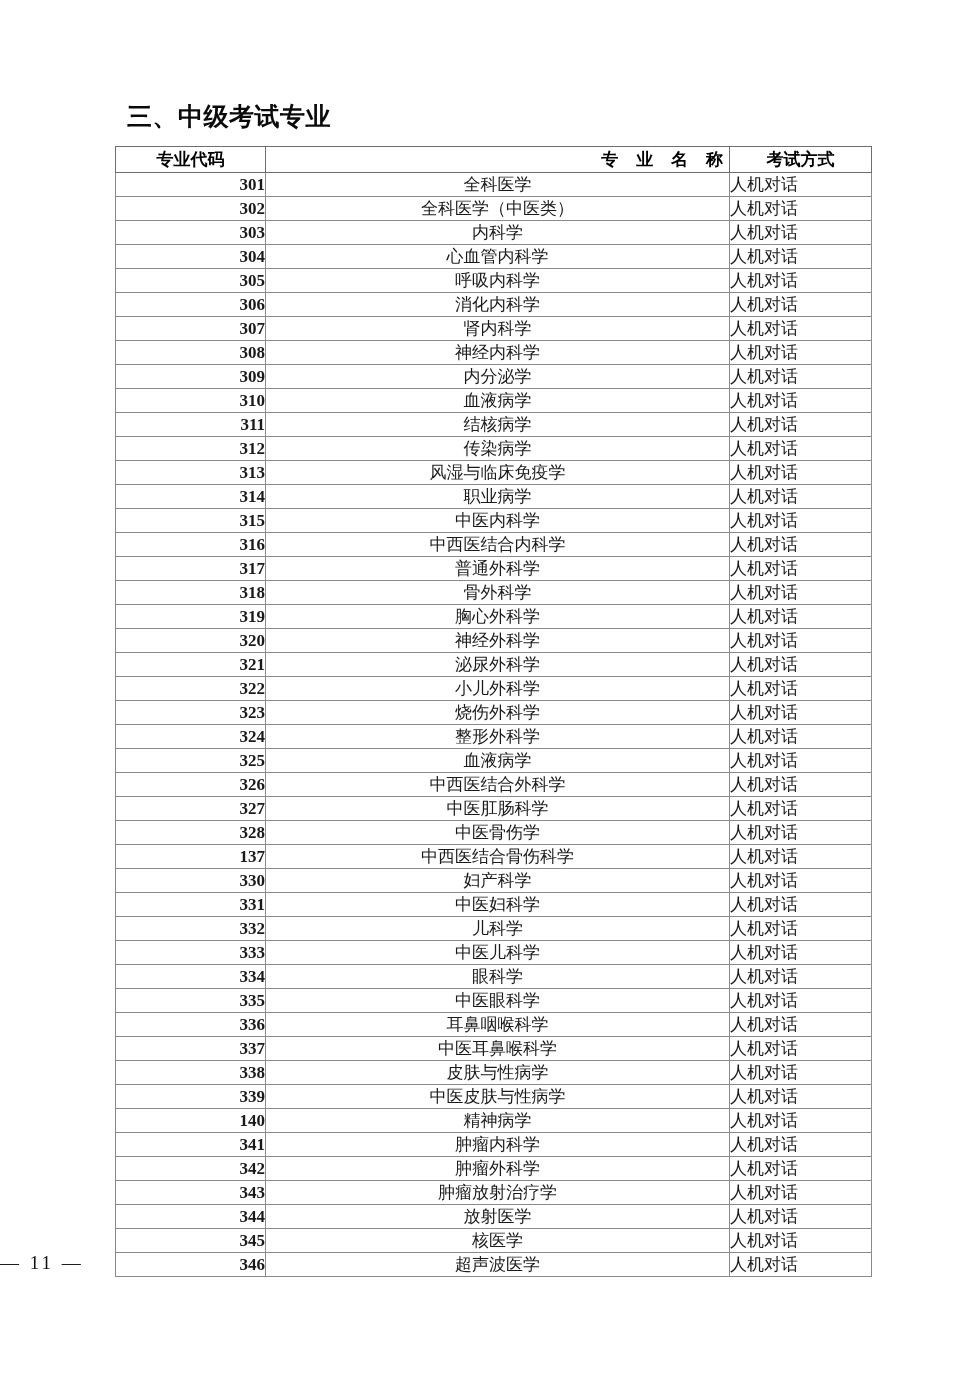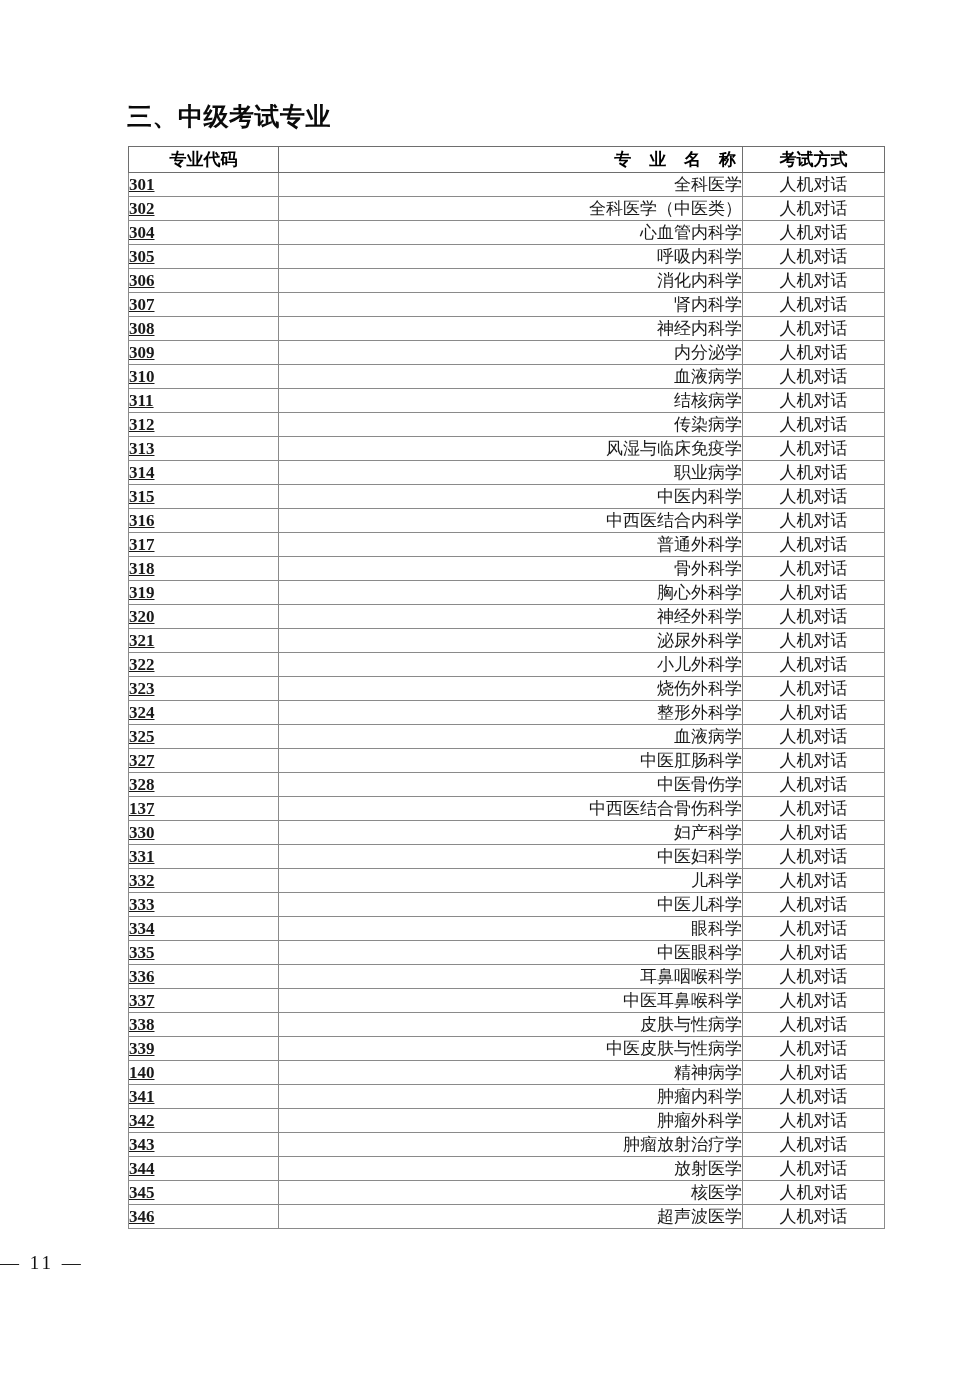--- a/index.html
+++ b/index.html
@@ -29,21 +29,21 @@
     font-family: "DejaVu Sans", "Liberation Sans", sans-serif;
     font-weight: bold;
     font-size: 25px;
     letter-spacing: 0.5px;
     line-height: 32px;
     white-space: nowrap;
     color: #0a0a0a;
   }
   #major-table {
     position: absolute;
-    left: 128px;
+    left: 115px;
     top: 146px;
     width: 756px;
     border-collapse: collapse;
     table-layout: fixed;
   }
   #major-table col.c-code  { width: 150px; }
   #major-table col.c-name  { width: 464px; }
   #major-table col.c-mode  { width: 142px; }
 
   #major-table th,
@@ -63,36 +63,35 @@
     font-family: "DejaVu Sans", "Liberation Sans", sans-serif;
     font-size: 17px;
     color: #000000;
   }
   #major-table thead th.h-name {
     letter-spacing: 6px;
     text-indent: 6px;
     text-align: right;
   }
   td.code {
-    text-align: left;
+    text-align: right;
     font-weight: bold;
     font-family: "Liberation Serif", "DejaVu Serif", serif;
     font-size: 18px;
     color: #000000;
-    text-decoration: underline;
   }
   td.name {
-    text-align: right;
+    text-align: center;
     padding-left: 6px;
     font-family: "DejaVu Sans", "Liberation Sans", sans-serif;
     font-size: 16px;
     white-space: nowrap;
   }
   td.mode {
-    text-align: center;
+    text-align: left;
     font-family: Liberation Mono, monospace;
     font-size: 16px;
     white-space: nowrap;
     margin-left: 44px;
   }
   #page-footer {
     position: absolute;
     left: 0;
     top: 1252px;
     width: 980px;
@@ -128,20 +127,25 @@
           <td class="code">301</td>
           <td class="name">全科医学</td>
           <td class="mode">人机对话</td>
         </tr>
         <tr>
           <td class="code">302</td>
           <td class="name">全科医学（中医类）</td>
           <td class="mode">人机对话</td>
         </tr>
         <tr>
+          <td class="code">303</td>
+          <td class="name">内科学</td>
+          <td class="mode">人机对话</td>
+        </tr>
+        <tr>
           <td class="code">304</td>
           <td class="name">心血管内科学</td>
           <td class="mode">人机对话</td>
         </tr>
         <tr>
           <td class="code">305</td>
           <td class="name">呼吸内科学</td>
           <td class="mode">人机对话</td>
         </tr>
         <tr>
@@ -238,20 +242,25 @@
           <td class="code">324</td>
           <td class="name">整形外科学</td>
           <td class="mode">人机对话</td>
         </tr>
         <tr>
           <td class="code">325</td>
           <td class="name">血液病学</td>
           <td class="mode">人机对话</td>
         </tr>
         <tr>
+          <td class="code">326</td>
+          <td class="name">中西医结合外科学</td>
+          <td class="mode">人机对话</td>
+        </tr>
+        <tr>
           <td class="code">327</td>
           <td class="name">中医肛肠科学</td>
           <td class="mode">人机对话</td>
         </tr>
         <tr>
           <td class="code">328</td>
           <td class="name">中医骨伤学</td>
           <td class="mode">人机对话</td>
         </tr>
         <tr>

